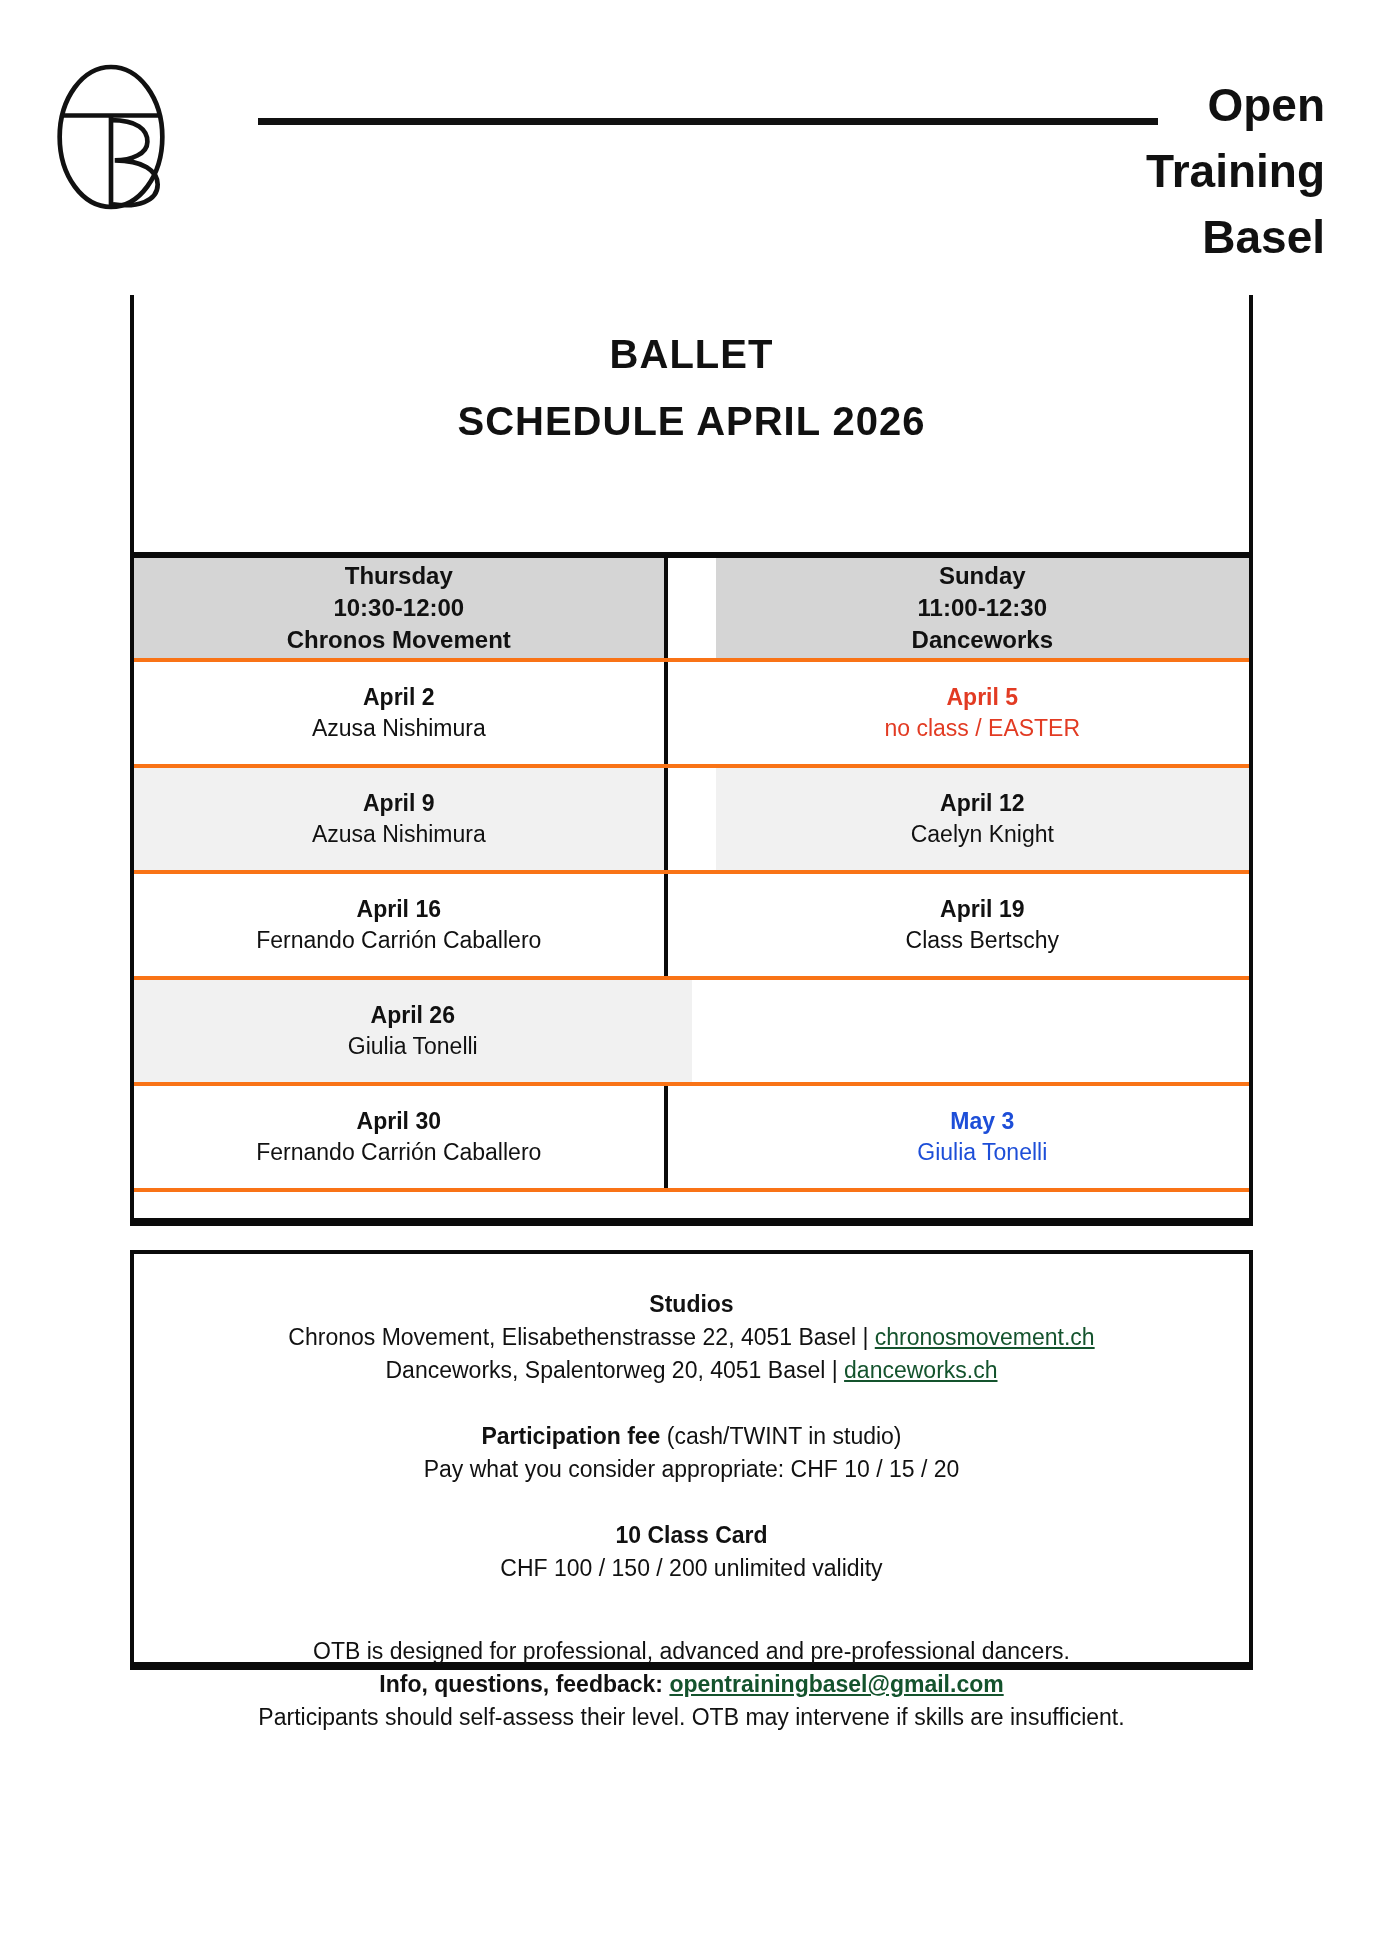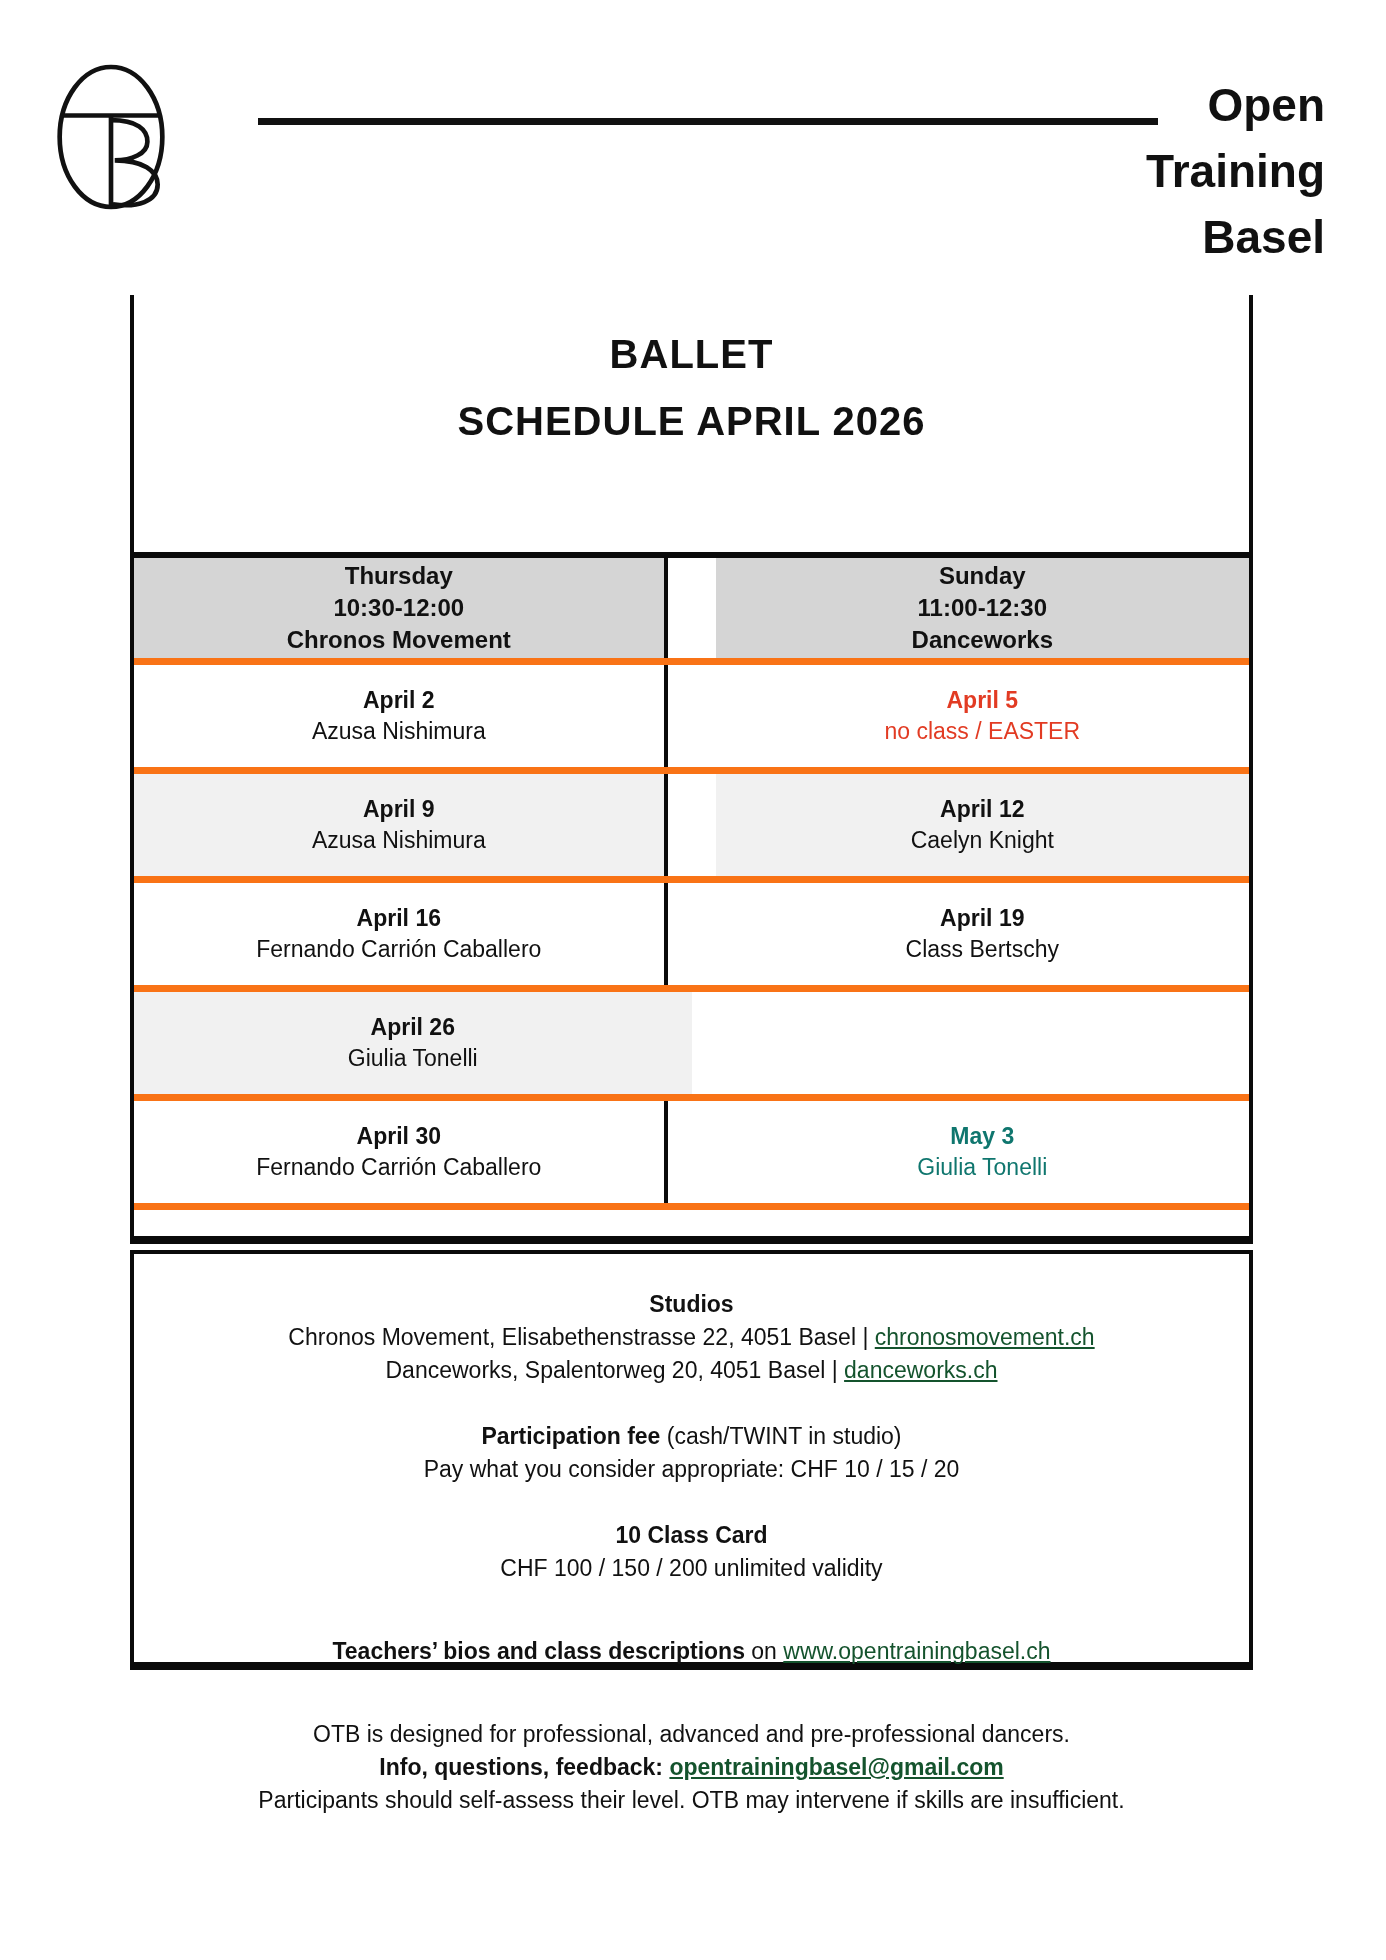--- a/index.html
+++ b/index.html
@@ -10,31 +10,31 @@
   .logo{position:absolute;left:55px;top:62px;width:112px;height:150px;}
   .rule{position:absolute;left:258px;top:118px;width:900px;height:7px;background:#111;}
   .brand{position:absolute;right:61px;top:72px;text-align:right;font-weight:700;font-size:46px;line-height:66px;}
   .box1{
     position:absolute;left:130px;top:295px;width:1123px;box-sizing:border-box;
     border-left:4px solid #0a0a0a;border-right:4px solid #0a0a0a;border-bottom:8px solid #0a0a0a;
     background:#fff;
   }
   .pagetitle{margin-top:26px;text-align:center;font-weight:700;font-size:40px;line-height:67px;letter-spacing:1px;}
   .table{margin-top:97px;border-top:6px solid #0a0a0a;}
-  .trow{display:flex;border-bottom:7px solid #f97316;gap:48px;}
+  .trow{display:flex;border-bottom:4px solid #f97316;gap:48px;}
   .cell{
     width:50%;box-sizing:border-box;height:102px;display:flex;flex-direction:column;
     align-items:center;justify-content:center;text-align:center;font-size:23px;line-height:31px;
   }
   .cell.l{border-right:4px solid #0a0a0a;}
   .thead .cell{background:#d5d5d5;font-weight:700;font-size:24px;line-height:32px;height:100px;}
   .trow.alt .cell{background:#f1f1f1;}
   .date{font-weight:700;}
   .cell.red{color:#e23b23;}
-  .cell.muted{color:#0f766e;}
+  .cell.muted{color:#1d4ed8;}
   .spacer{height:26px;}
   .box2{
     position:absolute;left:130px;top:1250px;width:1123px;height:420px;box-sizing:border-box;
     border:4px solid #0a0a0a;border-bottom:8px solid #0a0a0a;background:#fff;
     text-align:center;font-size:23px;line-height:33px;
   }
   .b{font-weight:700;}
   .blk-studios{margin-top:34px;}
   .blk-fee{margin-top:33px;}
   .blk-card{margin-top:33px;}
@@ -145,22 +145,19 @@
   <div class="blk-fee">
     <div><span class="b">Participation fee</span><span> (cash/TWINT in studio)</span></div>
     <div>Pay what you consider appropriate: CHF 10 / 15 / 20</div>
   </div>
 
   <div class="blk-card">
     <div class="b">10 Class Card</div>
     <div>CHF 100 / 150 / 200 unlimited validity</div>
   </div>
 
-  <div class="blk-bios">
-    <span class="b">Teachers’ bios and class descriptions</span><span> on </span><a class="lnk" href="#">www.opentrainingbasel.ch</a>
-  </div>
 
   <div class="blk-contact">
     <div>OTB is designed for professional, advanced and pre-professional dancers.</div>
     <div><span class="b">Info, questions, feedback: </span><a class="lnk b" href="#">opentrainingbasel@gmail.com</a></div>
     <div>Participants should self-assess their level. OTB may intervene if skills are insufficient.</div>
   </div>
 </div>
 
 </body></html>

